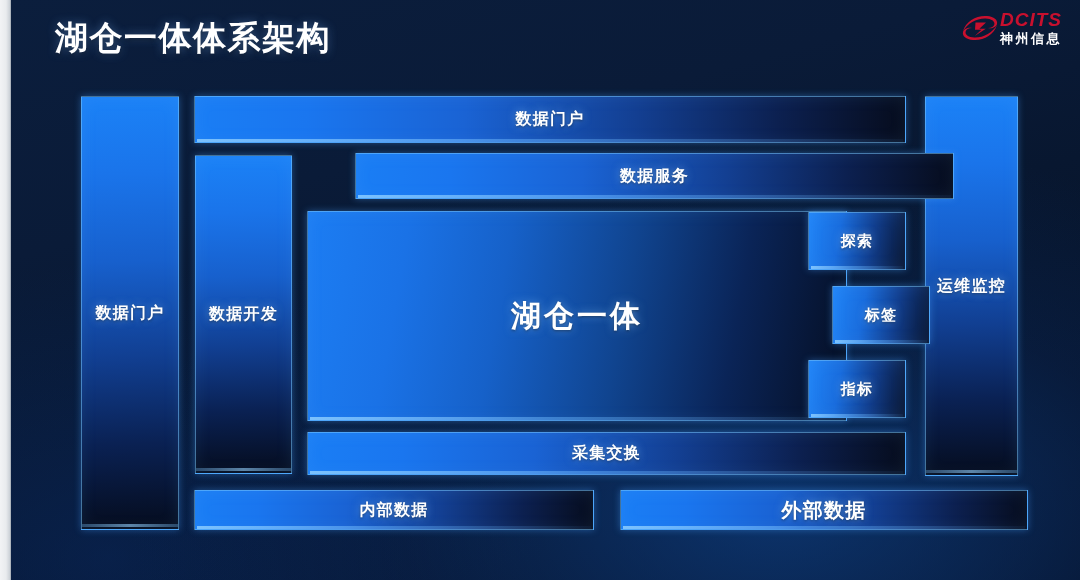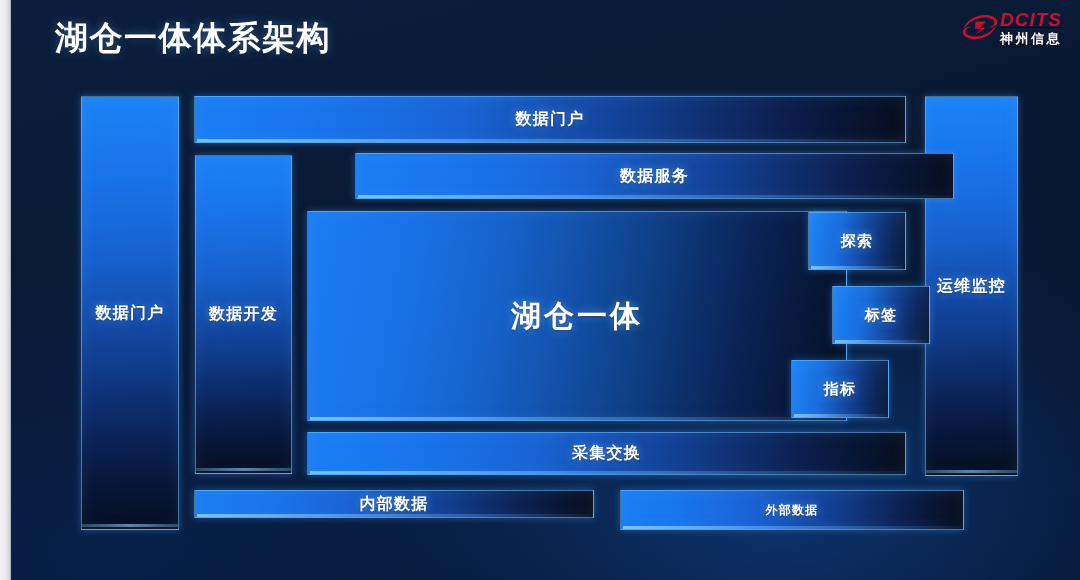--- a/index.html
+++ b/index.html
@@ -40,23 +40,22 @@
     color: #ffffff;
     letter-spacing: 1.5px;
     text-shadow: 0 0 10px rgba(120,180,255,0.45), 0 2px 4px rgba(0,0,0,0.55);
     white-space: nowrap;
   }
 
   #brand-logo {
     position: absolute;
     right: 18px; top: 10px;
     display: flex;
-    align-items: flex-start;
+    align-items: center;
     gap: 0;
-    text-decoration: underline;
   }
   #brand-mark { display: block; }
   .brand-text { display: flex; flex-direction: column; line-height: 1; }
   .brand-en {
     font-size: 19px;
     font-weight: 700;
     font-style: italic;
     color: #c8102e;
     letter-spacing: 1px;
   }
@@ -130,24 +129,24 @@
   #box-devops     { left: 925px; top: 96px;  width: 93px;  height: 380px; font-size: 16px; }
   #box-datadev    { left: 195px; top: 155px; width: 97px;  height: 319px; font-size: 16px; }
 
   #box-portal     { left: 194px; top: 96px;  width: 712px; height: 47px;  font-size: 16px; }
   #box-service    { left: 307px; top: 153px; width: 599px; height: 46px;  font-size: 16px; margin-left: 48px; }
   #box-lakehouse  { left: 307px; top: 211px; width: 540px; height: 210px; font-size: 30px; letter-spacing: 3px; }
   #box-exchange   { left: 307px; top: 432px; width: 599px; height: 43px;  font-size: 16px; }
 
   #box-explore    { left: 808px; top: 212px; width: 98px; height: 58px; font-size: 15px; }
   #box-tag        { left: 808px; top: 286px; width: 98px; height: 58px; font-size: 15px; margin-left: 24px; }
-  #box-metric     { left: 791px; top: 360px; width: 98px; height: 58px; font-size: 15px; }
-
-  #box-internal   { left: 194px; top: 490px; width: 400px; height: 28px; font-size: 16px; }
-  #box-external   { left: 620px; top: 490px; width: 344px; height: 40px; font-size: 12px; }
+  #box-metric     { left: 808px; top: 360px; width: 98px; height: 58px; font-size: 15px; }
+
+  #box-internal   { left: 194px; top: 490px; width: 400px; height: 40px; font-size: 16px; }
+  #box-external   { left: 620px; top: 490px; width: 408px; height: 40px; font-size: 20px; }
 </style>
 </head>
 <body>
 
 <div id="slide">
 
   <div id="edge-strip"></div>
 
   <div id="slide-title">湖仓一体体系架构</div>
 

